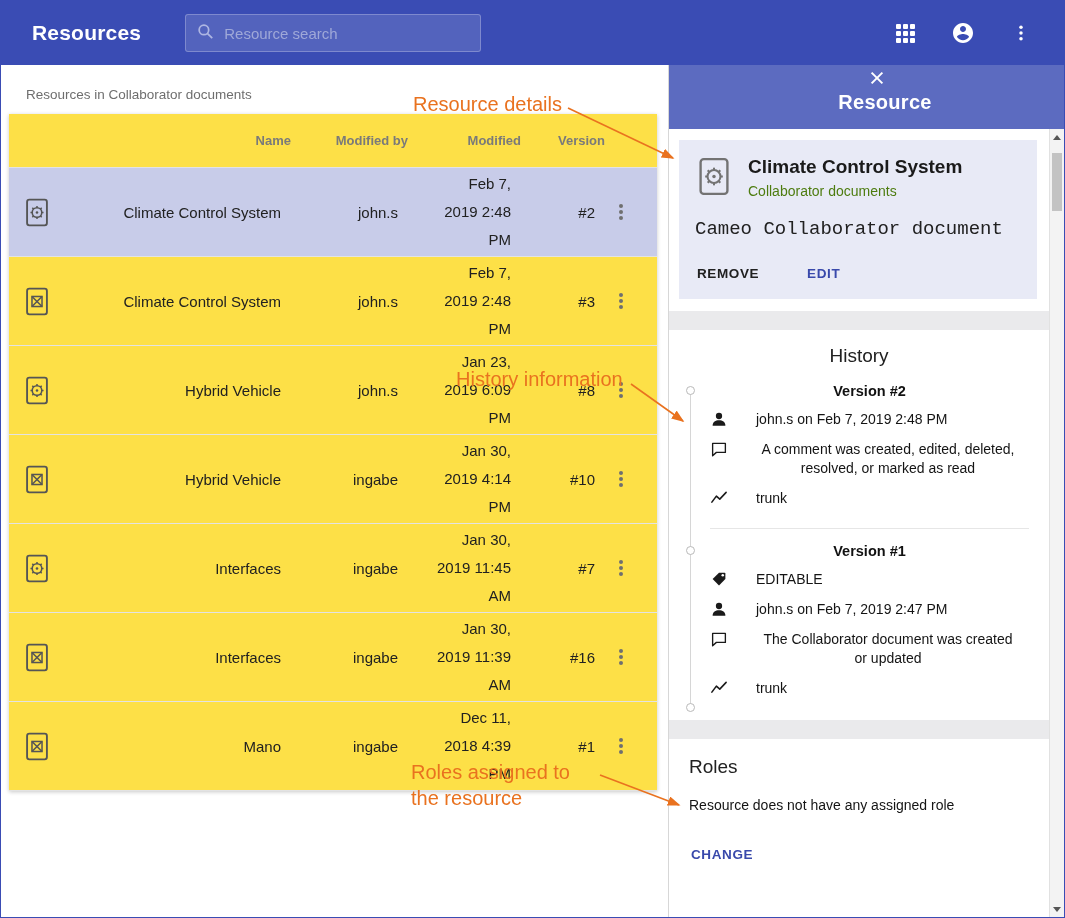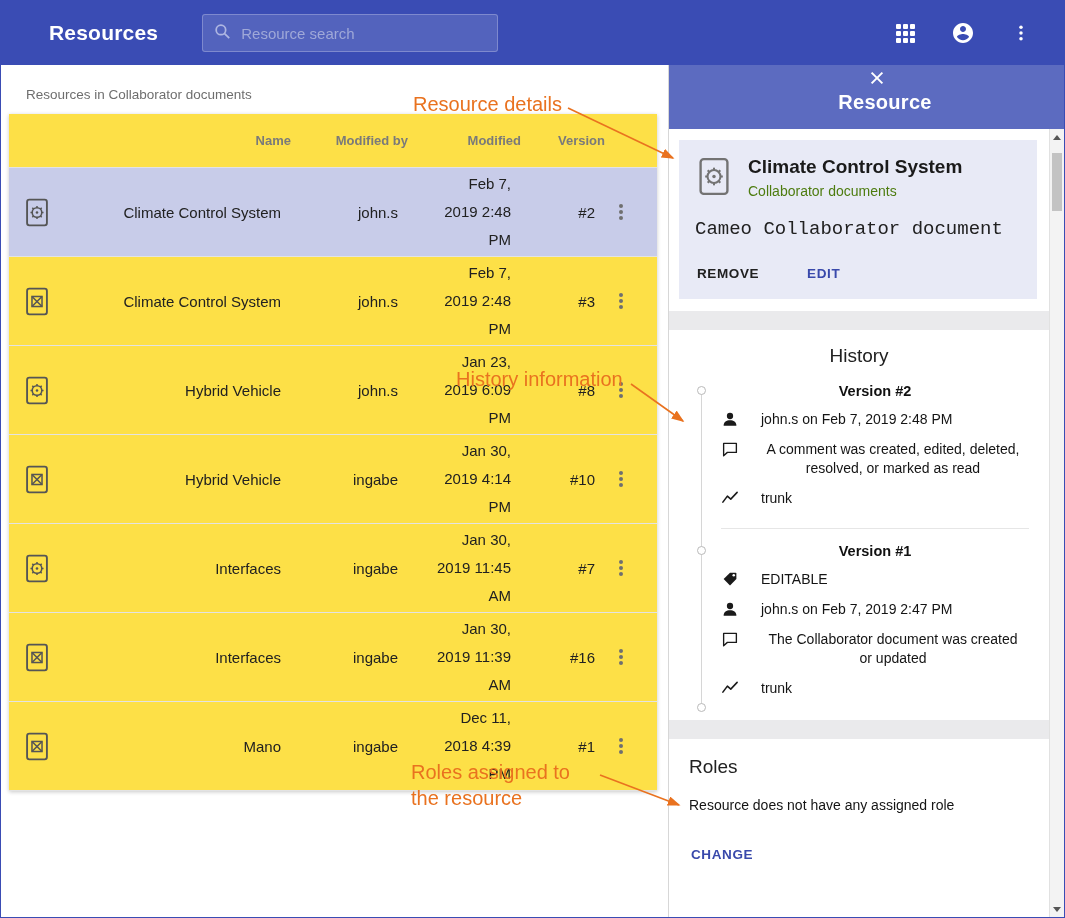--- a/index.html
+++ b/index.html
@@ -1,21 +1,21 @@
 <!DOCTYPE html>
 <html><head>
 <meta charset="utf-8">
 <style>
   * { margin:0; padding:0; box-sizing:border-box; }
   body { background:#fff; font-family:"Liberation Sans", sans-serif; }
   .page { position:relative; width:1065px; height:918px; overflow:hidden;
           border:1px solid #3a4cb4; background:#fff; }
 
   
-  .appbar { height:64px; background:#3a4cb4; display:flex; align-items:center; padding:0 18px 0 48px; }
+  .appbar { height:64px; background:#3a4cb4; display:flex; align-items:center; padding:0 18px 0 31px; }
   .appbar-title { color:#fff; font-size:21px; font-weight:bold; letter-spacing:.2px; }
   .searchbox { margin-left:44px; width:296px; height:38px; background:rgba(255,255,255,.13);
                border:1px solid rgba(255,255,255,.25); border-radius:3px;
                display:flex; align-items:center; padding:0 10px; }
   .searchbox svg { flex:none; }
   .searchbox input { flex:1; background:transparent; border:none; outline:none;
                color:#e8eaf6; font-size:15px; margin-left:9px; font-family:"Liberation Sans",sans-serif; }
   .searchbox input::placeholder { color:#9fa8d8; }
   .appbar-spacer { flex:1; }
   .appbar-actions { display:flex; align-items:center; gap:32px; padding-right:12px; }
@@ -58,30 +58,30 @@
   .dc-actions { margin-top:14px; display:flex; }
   .txt-btn { background:none; border:none; font-family:"Liberation Sans",sans-serif; font-size:13.5px;
              font-weight:bold; letter-spacing:.6px; padding:12px 14px 12px 2px; margin-right:32px; cursor:pointer; }
   .txt-btn.dark { color:#212121; }
   .txt-btn.accent { color:#3949ab; }
 
   .strip { height:19px; background:#eaeaec; flex:none; }
 
   .history-card { background:#fff; padding:15px 20px 10px 20px;text-align:center; }
   .section-h { font-size:19px; color:#212121; font-weight:normal; }
-  .timeline { position:relative; margin:16px 0 0 12px; padding-left:20px; }
+  .timeline { position:relative; margin:16px 0 0 1px; padding-left:20px; }
   .timeline::before { content:""; position:absolute; left:0; top:8px; bottom:4px; width:1px; background:#d6d6d6; }
   .timeline::after { content:""; position:absolute; left:-4px; bottom:-2px; width:7px; height:7px;
                      border:1px solid #b9b9b9; border-radius:50%; background:#fff; }
   .version { position:relative; padding:0 0 12px 0; }
   .version + .version { border-top:1px solid #e6e6e6; margin-top:8px; padding-top:14px; }
   .vlabel { font-size:14.5px; font-weight:bold; color:#111; position:relative; }
   .vlabel::before { content:""; position:absolute; left:-24px; top:3px; width:7px; height:7px;
                     border:1px solid #b9b9b9; border-radius:50%; background:#fff; }
-  .event { display:flex; align-items:flex-start; gap:22px; margin-top:11px; }
+  .event { display:flex; align-items:flex-start; gap:28px; margin-top:11px; }
   .evicon { width:18px; height:18px; flex:none; margin-top:0; }
   .evtext { font-size:14px; color:#141414; line-height:19px; max-width:264px; }
 
   .roles-card { background:#fff; padding:17px 20px; flex:1; }
   .roles-text { margin-top:19px; font-size:14px; color:#141414; }
   .roles-card .txt-btn { margin-top:22px; }
 
   
   .scrollbar { position:absolute; top:64px; right:0; bottom:0; width:15px; background:#f3f3f3; border-left:1px solid #e1e1e1; }
   .sb-btn { height:16px; display:flex; align-items:center; justify-content:center; cursor:pointer; }

